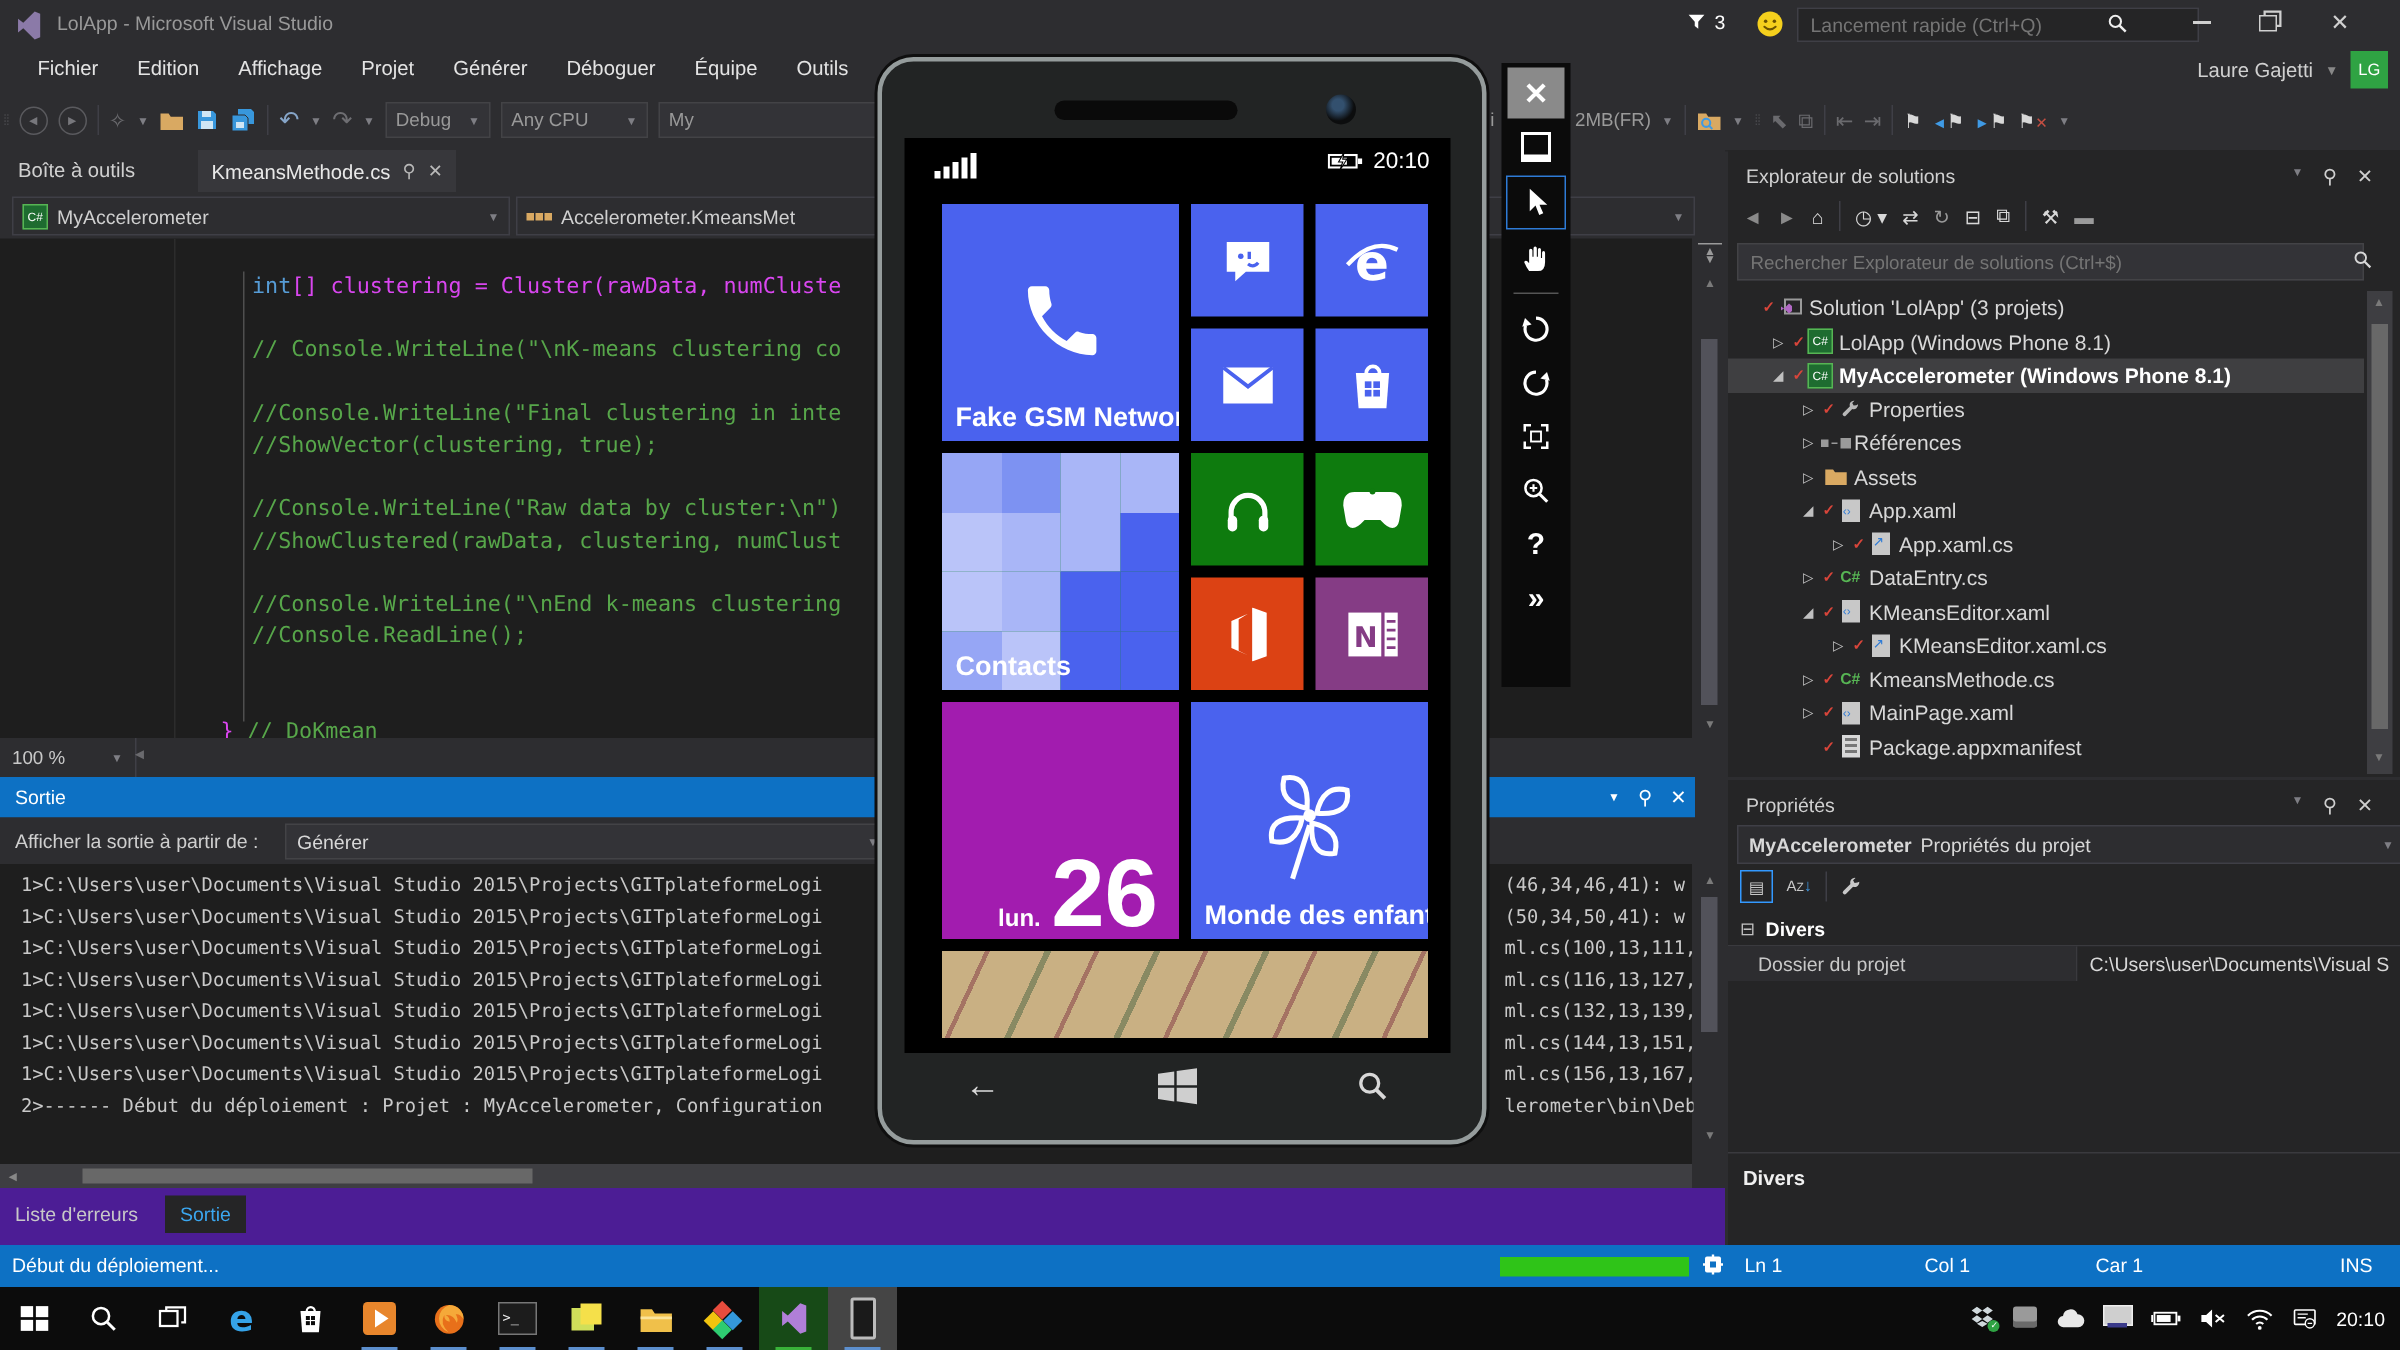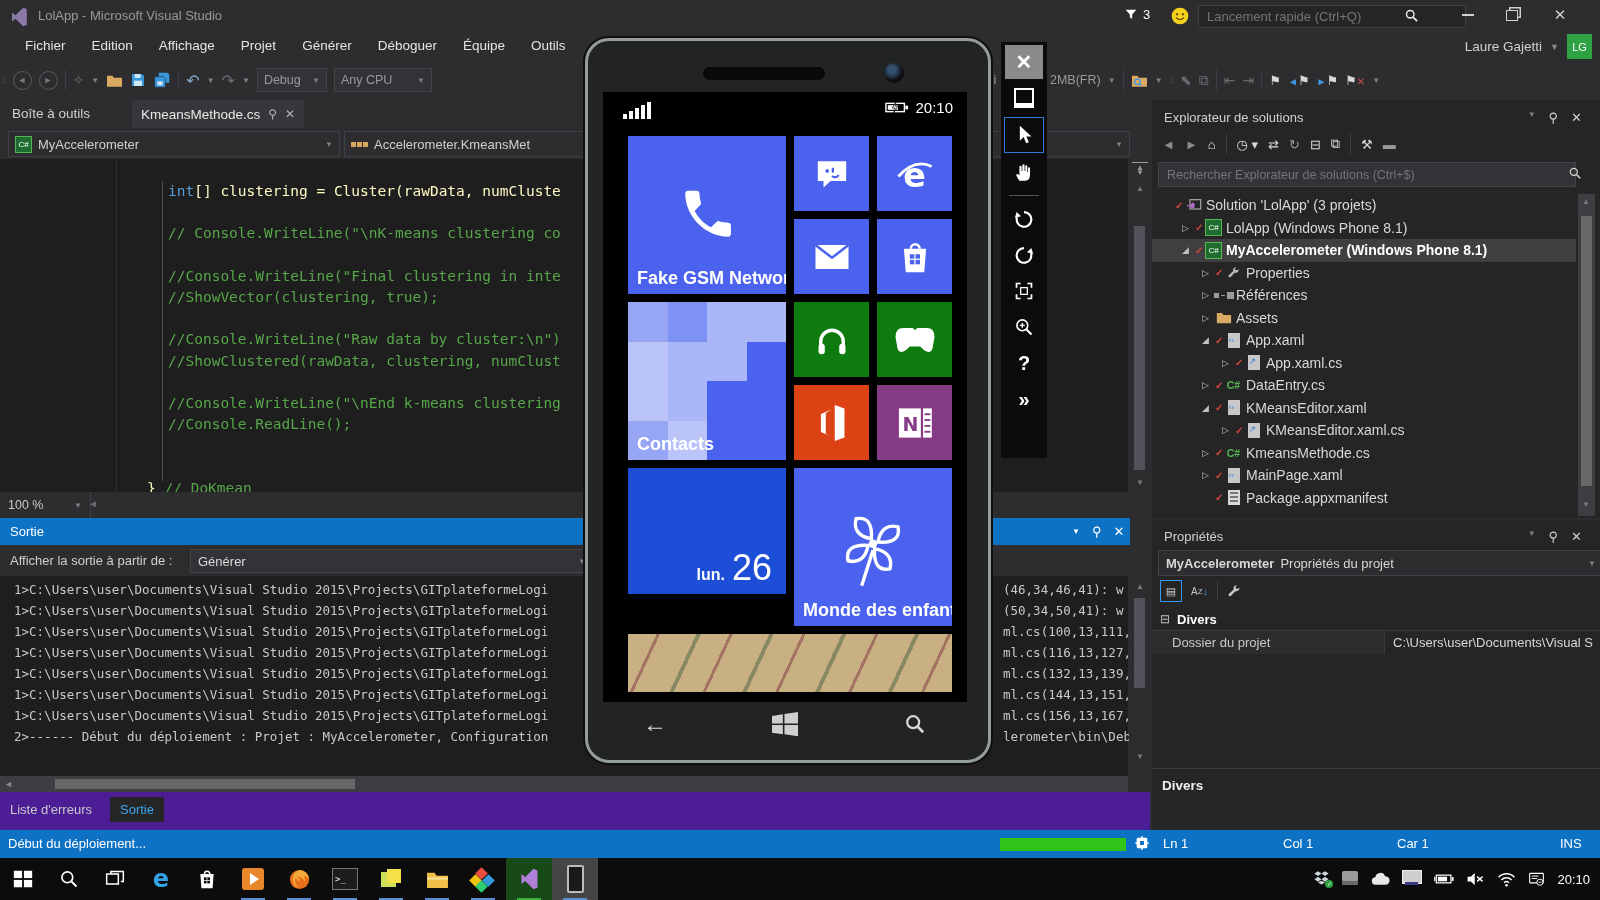--- a/index.html
+++ b/index.html
@@ -62,21 +62,21 @@
   .csproj-ico{width:15px;height:15px;background:#1e6c30;border:1px solid #57b554;color:#fff;font-size:8px;
               display:flex;align-items:center;justify-content:center;flex:none;}
   .method-ico{display:flex;gap:1px;flex:none;}
   .method-ico i{width:5px;height:5px;background:#d9a962;display:block;}
 
   #editor{left:0;top:159px;width:1128px;height:333px;background:#1e1e1e;overflow:hidden;}
   #editor .mline{position:absolute;left:116px;top:0;width:1px;height:333px;background:#2c2c2c;}
   #guide{position:absolute;left:162px;top:22px;width:1px;height:300px;background:#4f4f4f;}
   #code-lines{position:absolute;left:0;top:22px;width:1128px;font-family:"DejaVu Sans Mono",monospace;
               font-size:14.5px;line-height:21.2px;white-space:pre;}
-  .tk-kw{color:#569cd6;} .tk-pl{color:#fef9c3;} .tk-cm{color:#57a64a;}
+  .tk-kw{color:#569cd6;} .tk-pl{color:#d946ef;} .tk-cm{color:#57a64a;}
 
   #zoombar{left:0;top:492px;width:1128px;height:26px;background:#2d2d30;}
   #zoombox{position:absolute;left:0;top:0;width:74px;height:26px;display:flex;align-items:center;justify-content:space-between;
            padding:0 8px;color:#c8c8c8;font-size:12.5px;background:#2d2d30;border-right:1px solid #3f3f46;}
   #zleft{position:absolute;left:88px;top:6px;color:#6a6a6e;font-size:10px;}
 
   
   #sortie-title{left:0;top:518px;width:1150px;height:27px;background:#0d71c4;color:#fff;display:flex;align-items:center;}
   #sortie-title .t{margin-left:10px;font-size:13px;}
   #sortie-icons{position:absolute;left:1072px;top:0;height:27px;display:flex;gap:12px;align-items:center;color:#fff;}
@@ -282,20 +282,24 @@
       <span style="color:#6e6e72;font-size:16px;">↷</span>
       <span class="caret">▼</span>
       <span class="combo" style="width:56px;">
         <span>Debug</span>
           <span class="caret">▼</span>
         </span>
       <span class="combo" style="width:84px;">
         <span>Any CPU</span>
           <span class="caret">▼</span>
         </span>
+      <span class="combo" style="width:226px;">
+        <span>My</span>
+          <span class="caret">▼</span>
+        </span>
     </div>
     <span id="edge-frag" class="abs">4 i</span>
     <div id="toolbar-right">
       <span style="font-size:12.5px;">2MB(FR)</span>
       <span class="caret">▼</span>
       <span class="tdiv"></span>
       <span style="position:relative;">
         <svg width="17" height="15" viewBox="0 0 24 22">
             <path d="M1 4h8l2 3h12v13H1z" fill="#d9a962"></path>
             <circle cx="9" cy="13" r="4" fill="none" stroke="#3f9ae5" stroke-width="2"></circle>
@@ -909,24 +913,24 @@
                 <rect x="18.5" y="2" width="6" height="20" fill="#fff"></rect>
                 <g stroke="#853c85" stroke-width="1.3">
                   <line x1="19.5" y1="6" x2="23.5" y2="6"></line>
                   <line x1="19.5" y1="10" x2="23.5" y2="10"></line>
                   <line x1="19.5" y1="14" x2="23.5" y2="14"></line>
                   <line x1="19.5" y1="18" x2="23.5" y2="18"></line>
                 </g>
               </svg>
             </span>
           </div>
-          <div class="tile" id="tile-calendar" style="left: 25px; top: 376px; width: 158px; height: 126px; background: #1d4ed8;">
+          <div class="tile" id="tile-calendar" style="left: 25px; top: 376px; width: 158px; height: 158px; background: #a21caf;">
             <div style="position: absolute; right: 14px; bottom: 4px; display: flex; align-items: baseline; gap: 7px; color: rgb(255, 255, 255);">
               <span style="font-size: 16px; font-weight: 600;">lun.</span>
-              <span style="font-size: 36px; font-weight: 400; line-height: 44px;">26</span>
+              <span style="font-size: 64px; font-weight: 700; line-height: 44px;">26</span>
             </div>
           </div>
           <div class="tile" id="tile-monde-des-enfants" style="left: 191px; top: 376px; width: 158px; height: 158px; background: rgb(74, 98, 238);">
             <span class="cicon">
               <svg width="78" height="84" viewBox="0 0 48 52">
                 <g fill="none" stroke="#fff" stroke-width="2.1">
                   <path d="M23 21q-12-2.5-9.5-12.5Q24 6.5 23 21z"></path>
                   <path d="M27 23q2.5-12 12.5-9.5Q41.5 24 27 23z"></path>
                   <path d="M25 27q12 2.5 9.5 12.5Q24 41.5 25 27z"></path>
                   <path d="M21 25q-2.5 12-12.5 9.5Q6.5 24 21 25z"></path>

